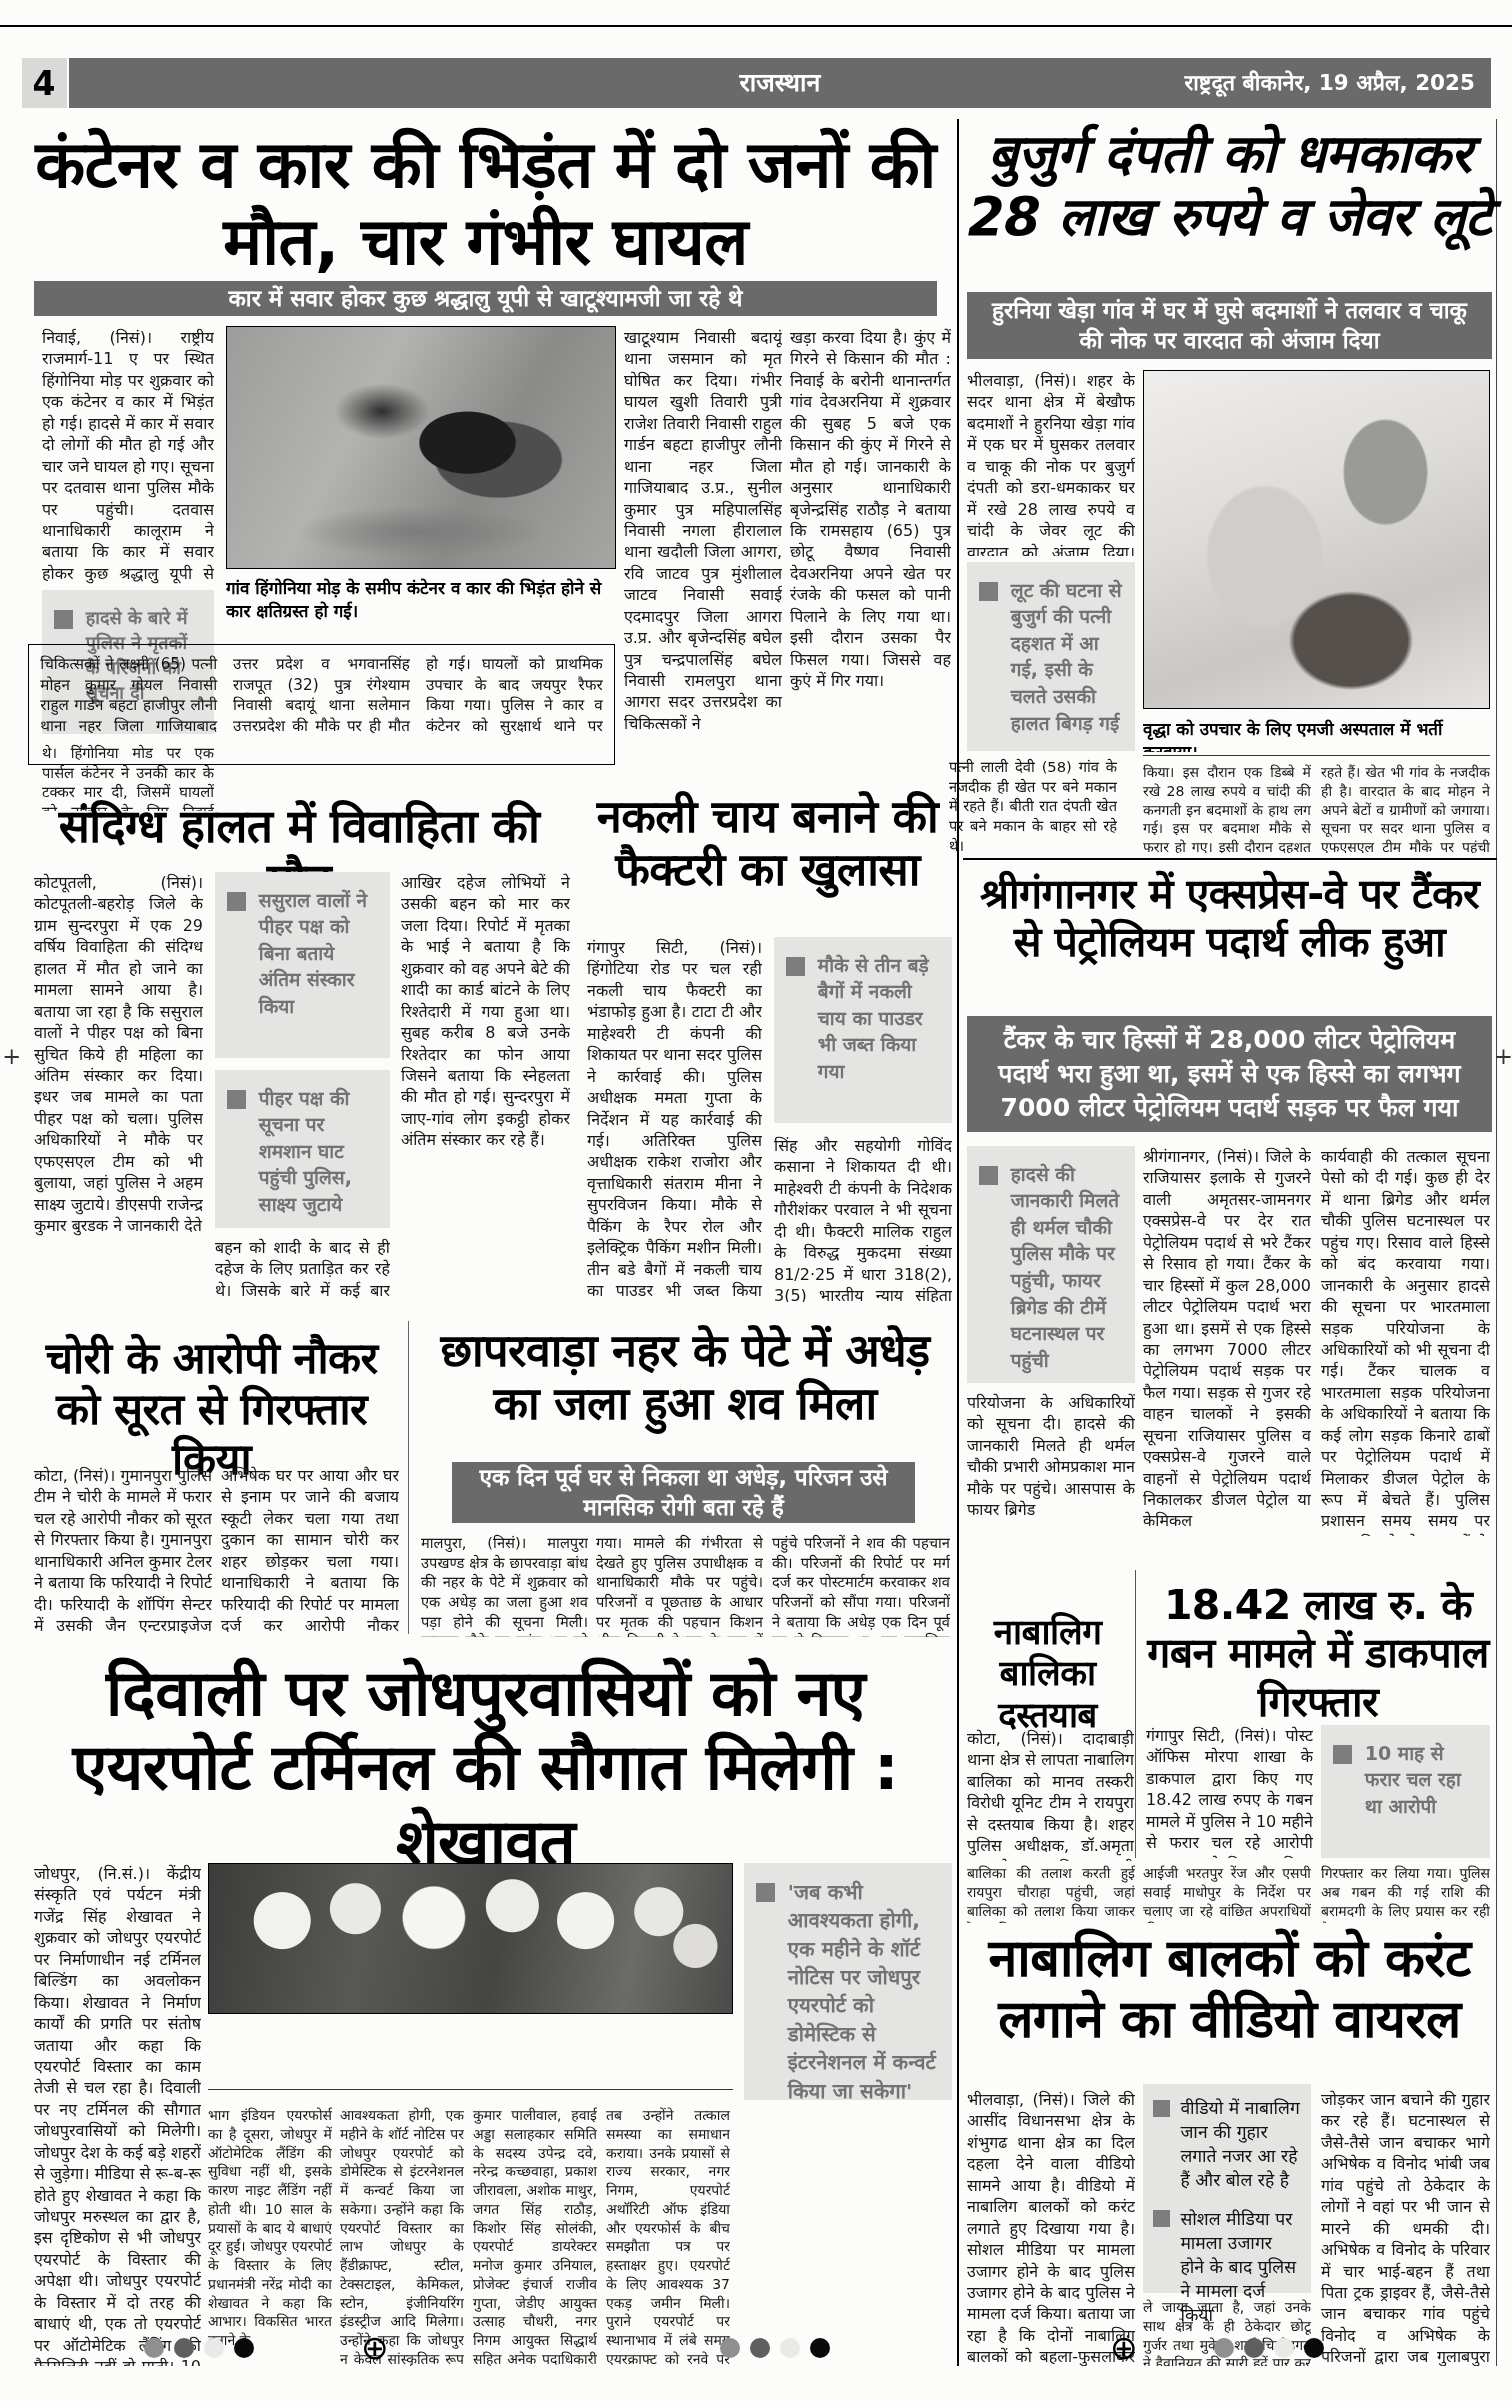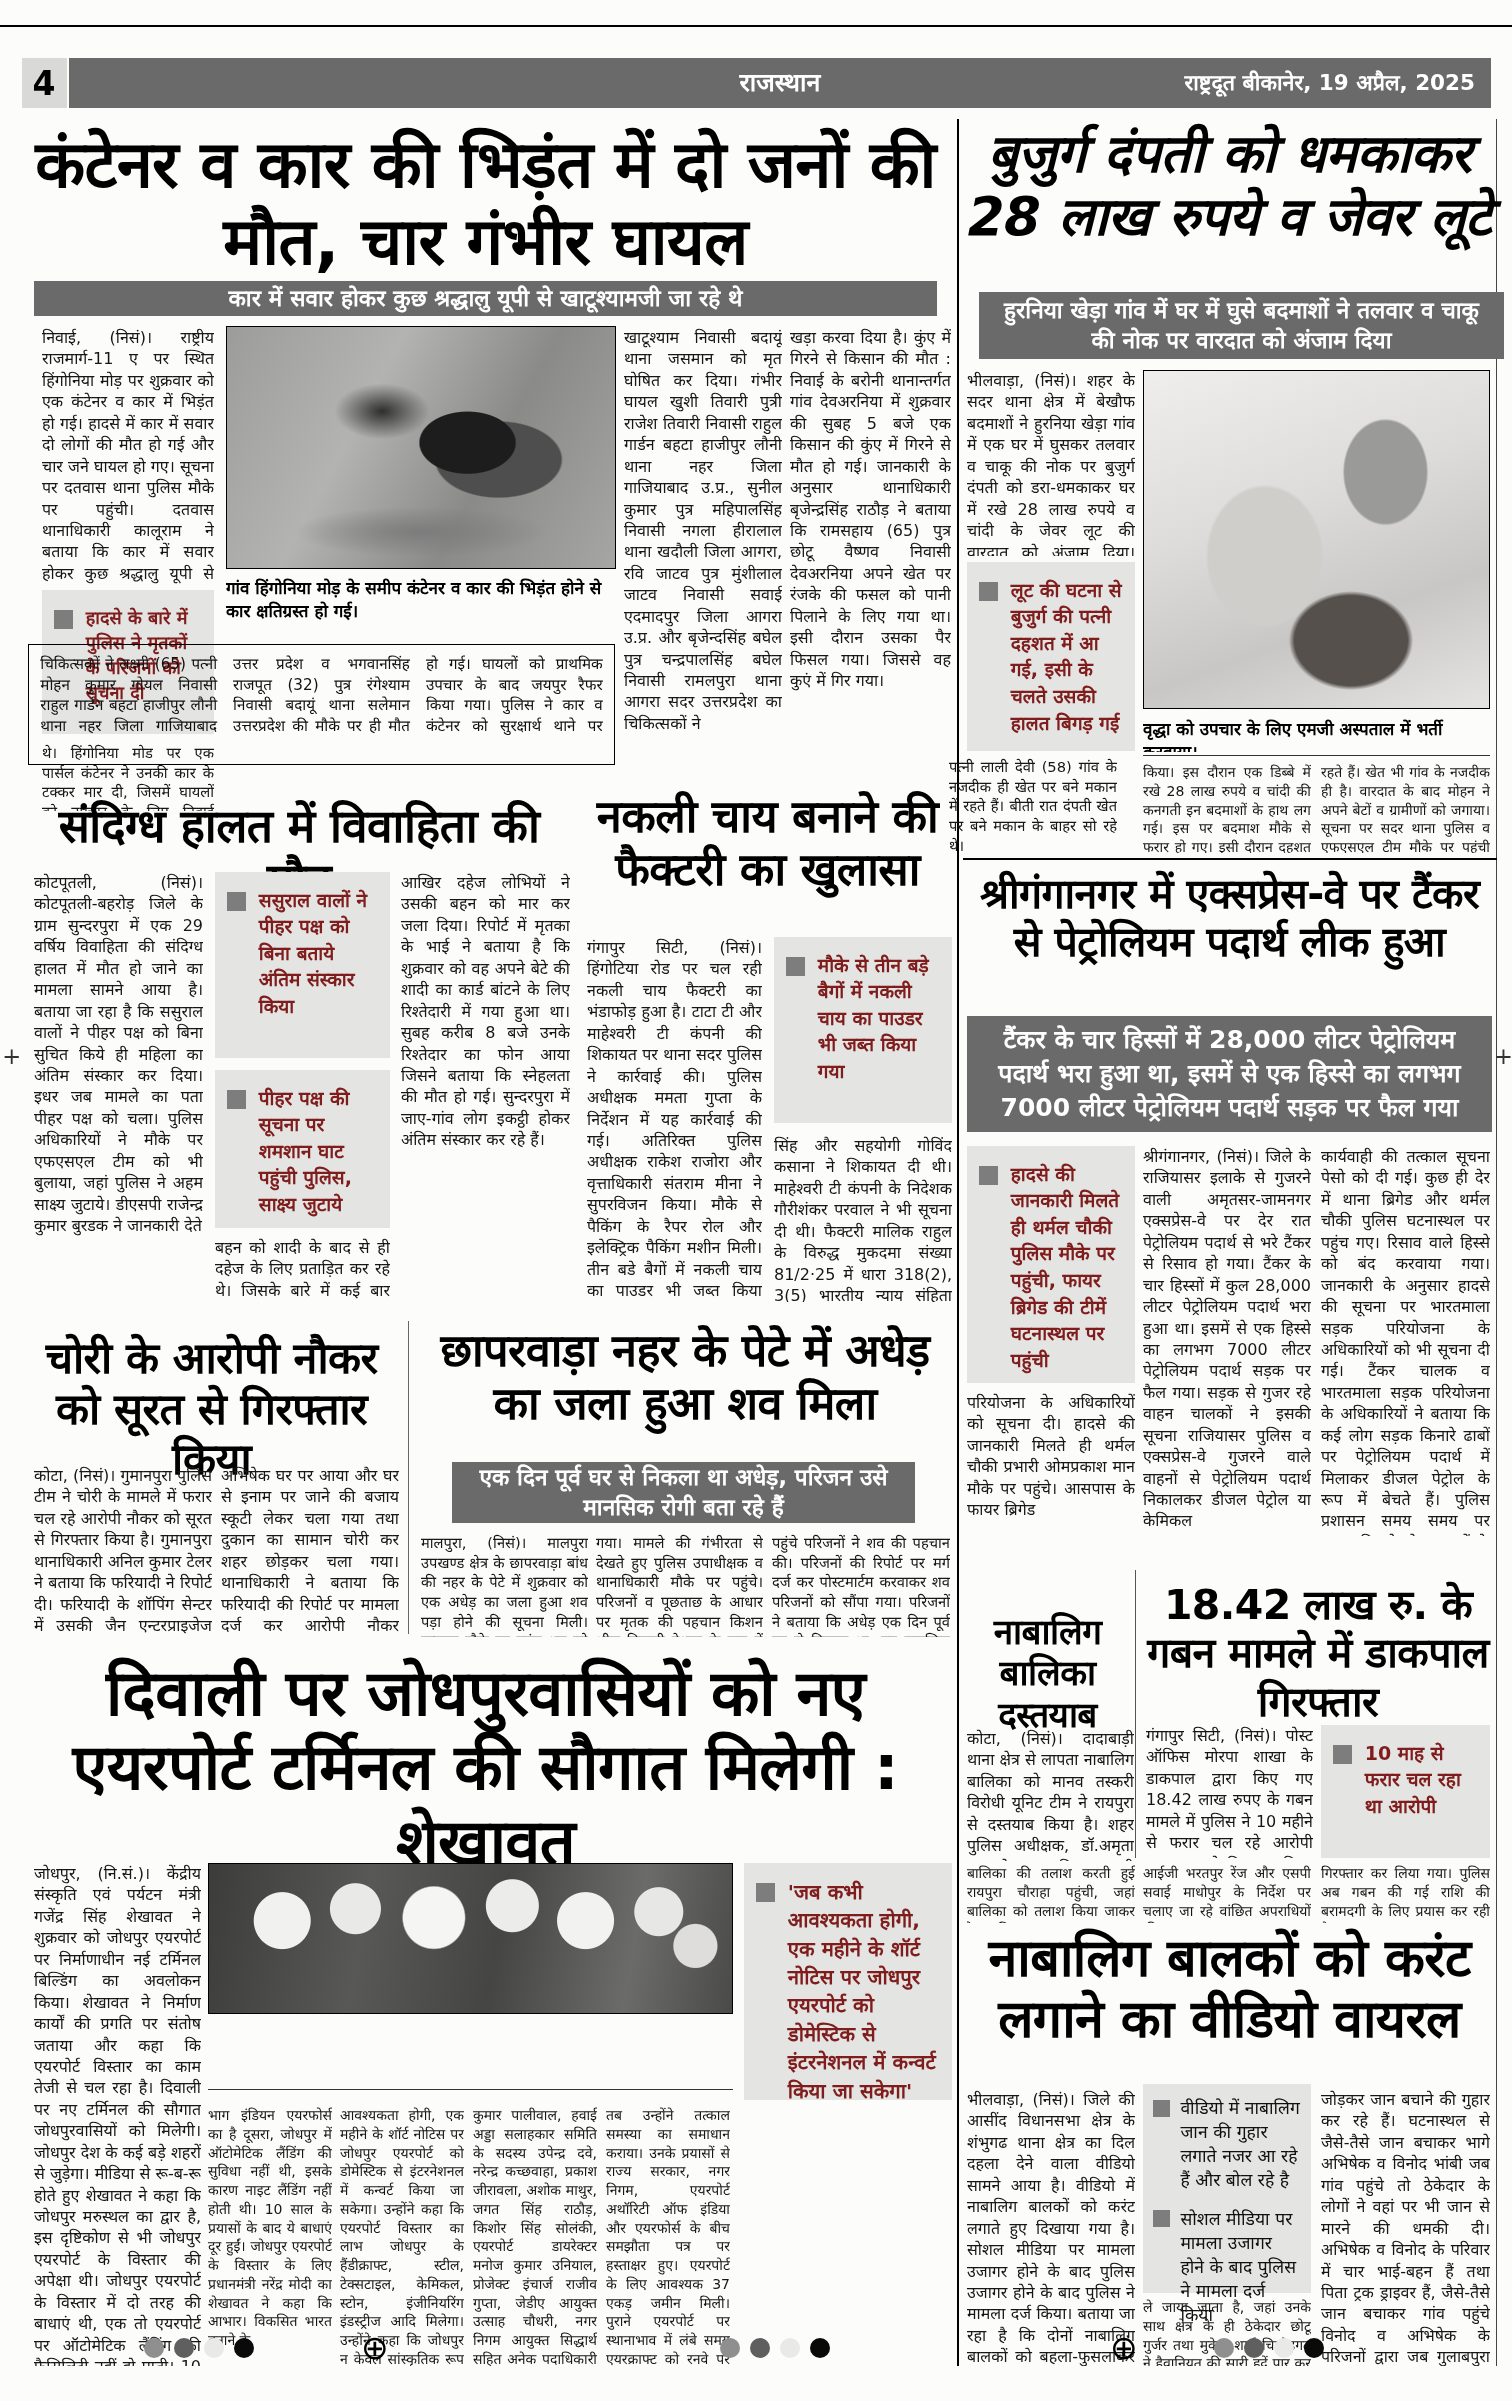--- a/index.html
+++ b/index.html
@@ -5,21 +5,21 @@
   html,body{margin:0;padding:0;background:#e8e8e4;}
   #page{position:relative;width:1512px;height:2401px;background:#fcfcfa;overflow:hidden;
         font-family:"DejaVu Sans","Liberation Sans",sans-serif;color:#101010;}
   .abs{position:absolute;}
   .hl{font-weight:700;text-align:center;line-height:1.18;letter-spacing:-0.6px;color:#000;}
   .bar{background:#6a6a6a;color:#fff;font-weight:700;text-align:center;
        display:flex;align-items:center;justify-content:center;line-height:1.3;}
   .body-col{font-size:16px;line-height:1.34;text-align:justify;color:#161616;}
   .pq{background:#e4e4e2;display:flex;gap:12.4px;padding:14.7px 12.4px;box-sizing:border-box;}
   .pq .sq{width:19px;height:19px;background:#7d7d7d;flex:none;margin-top:5.6px;}
-  .pq .t{font-weight:700;font-size:19px;line-height:1.4;color:#7f1d1d;}
+  .pq .t{font-weight:700;font-size:19px;line-height:1.4;color:#737373;}
   .cap{font-weight:700;font-size:17px;line-height:1.35;color:#000;text-align:left;}
   .rule-h{background:#000;}
   .rule-v{background:#000;}
   .photo{border:1.1px solid #000;box-sizing:border-box;}
   .namesbox{border:1.1px solid #000;box-sizing:border-box;padding:9px 11.3px;
             column-gap:16px;font-size:15.2px;line-height:1.35;text-align:justify;}
   .dot{width:20.3px;height:20.3px;border-radius:50%;display:inline-block;margin-right:6.8px;}
   .reg{font-size:33px;color:#000;line-height:1;}
   .edge{font-size:22.6px;color:#333;line-height:1;}
 </style>
@@ -120,21 +120,21 @@
     <span class="sq"></span>
     <span class="t" style="font-size:20.3px;">'जब कभी आवश्यकता होगी, एक महीने के शॉर्ट नोटिस पर जोधपुर एयरपोर्ट को डोमेस्टिक से इंटरनेशनल में कन्वर्ट किया जा सकेगा'</span>
   </div>
 
   <div class="abs body-col" style="left:208px;top:2106px;width:124px;height:260px;overflow:hidden;font-size:14px;">भाग इंडियन एयरफोर्स का है दूसरा, जोधपुर में ऑटोमेटिक लैंडिंग की सुविधा नहीं थी, इसके कारण नाइट लैंडिंग नहीं होती थी। 10 साल के प्रयासों के बाद ये बाधाएं दूर हुईं। जोधपुर एयरपोर्ट के विस्तार के लिए प्रधानमंत्री नरेंद्र मोदी का शेखावत ने कहा कि आभार। विकसित भारत बनाने के</div>
   <div class="abs body-col" style="left:340px;top:2106px;width:124px;height:260px;overflow:hidden;font-size:14px;">आवश्यकता होगी, एक महीने के शॉर्ट नोटिस पर जोधपुर एयरपोर्ट को डोमेस्टिक से इंटरनेशनल में कन्वर्ट किया जा सकेगा। उन्होंने कहा कि एयरपोर्ट विस्तार का लाभ जोधपुर के हैंडीक्राफ्ट, स्टील, टेक्सटाइल, केमिकल, स्टोन, इंजीनियरिंग इंडस्ट्रीज आदि मिलेगा। उन्होंने कहा कि जोधपुर न केवल सांस्कृतिक रूप से समृद्ध है बल्कि सामरिक दृष्टि से भी</div>
   <div class="abs body-col" style="left:473px;top:2106px;width:124px;height:260px;overflow:hidden;font-size:14px;">कुमार पालीवाल, हवाई अड्डा सलाहकार समिति के सदस्य उपेन्द्र दवे, नरेन्द्र कच्छवाहा, प्रकाश जीरावला, अशोक माथुर, जगत सिंह राठौड़, किशोर सिंह सोलंकी, एयरपोर्ट डायरेक्टर मनोज कुमार उनियाल, प्रोजेक्ट इंचार्ज राजीव गुप्ता, जेडीए आयुक्त उत्साह चौधरी, नगर निगम आयुक्त सिद्धार्थ सहित अनेक पदाधिकारी जनप्रतिनिधि साथ रहे।</div>
   <div class="abs body-col" style="left:606px;top:2106px;width:124px;height:260px;overflow:hidden;font-size:14px;">तब उन्होंने तत्काल समस्या का समाधान कराया। उनके प्रयासों से राज्य सरकार, नगर निगम, एयरपोर्ट अथॉरिटी ऑफ इंडिया और एयरफोर्स के बीच समझौता पत्र पर हस्ताक्षर हुए। एयरपोर्ट के लिए आवश्यक 37 एकड़ जमीन मिली। पुराने एयरपोर्ट पर स्थानाभाव में लंबे समय एयरक्राफ्ट को रनवे पर खड़े रहना पड़ता है। पब्लिक को इस तरह</div>
 
   <div class="abs hl" style="left:967px;top:123px;width:525px;font-size:53px;font-style:italic;">बुजुर्ग दंपती को धमकाकर 28 लाख रुपये व जेवर लूटे</div>
-  <div class="abs bar" style="left:967px;top:292px;width:525px;height:67px;margin-left:12px;">
+  <div class="abs bar" style="left:967px;top:292px;width:525px;height:67px;">
     <span style="font-size:22.6px;padding:0 10.2px;">हुरनिया खेड़ा गांव में घर में घुसे बदमाशों ने तलवार व चाकू की नोक पर वारदात को अंजाम दिया</span>
   </div>
   <div class="abs body-col" style="left:967px;top:370px;width:168px;height:186px;overflow:hidden;">भीलवाड़ा, (निसं)। शहर के सदर थाना क्षेत्र में बेखौफ बदमाशों ने हुरनिया खेड़ा गांव में एक घर में घुसकर तलवार व चाकू की नोक पर बुजुर्ग दंपती को डरा-धमकाकर घर में रखे 28 लाख रुपये व चांदी के जेवर लूट की वारदात को अंजाम दिया। जानकारी के अनुसार, हुरनिया खेड़ा निवासी मोहनलाल भील व उनकी</div>
   <div class="abs pq" style="left:967px;top:562px;width:168px;height:189px;">
     <span class="sq"></span>
     <span class="t">लूट की घटना से बुजुर्ग की पत्नी दहशत में आ गई, इसी के चलते उसकी हालत बिगड़ गई</span>
   </div>
   <div class="abs photo" style="left:1143px;top:370px;width:347px;height:339px;background:
       radial-gradient(ellipse 68px 85px at 70% 30%, #9a9a98 0%, #9a9a98 60%, transparent 63%),
       radial-gradient(ellipse 102px 124px at 35% 55%, #cfcecb 0%, #cfcecb 55%, transparent 58%),

